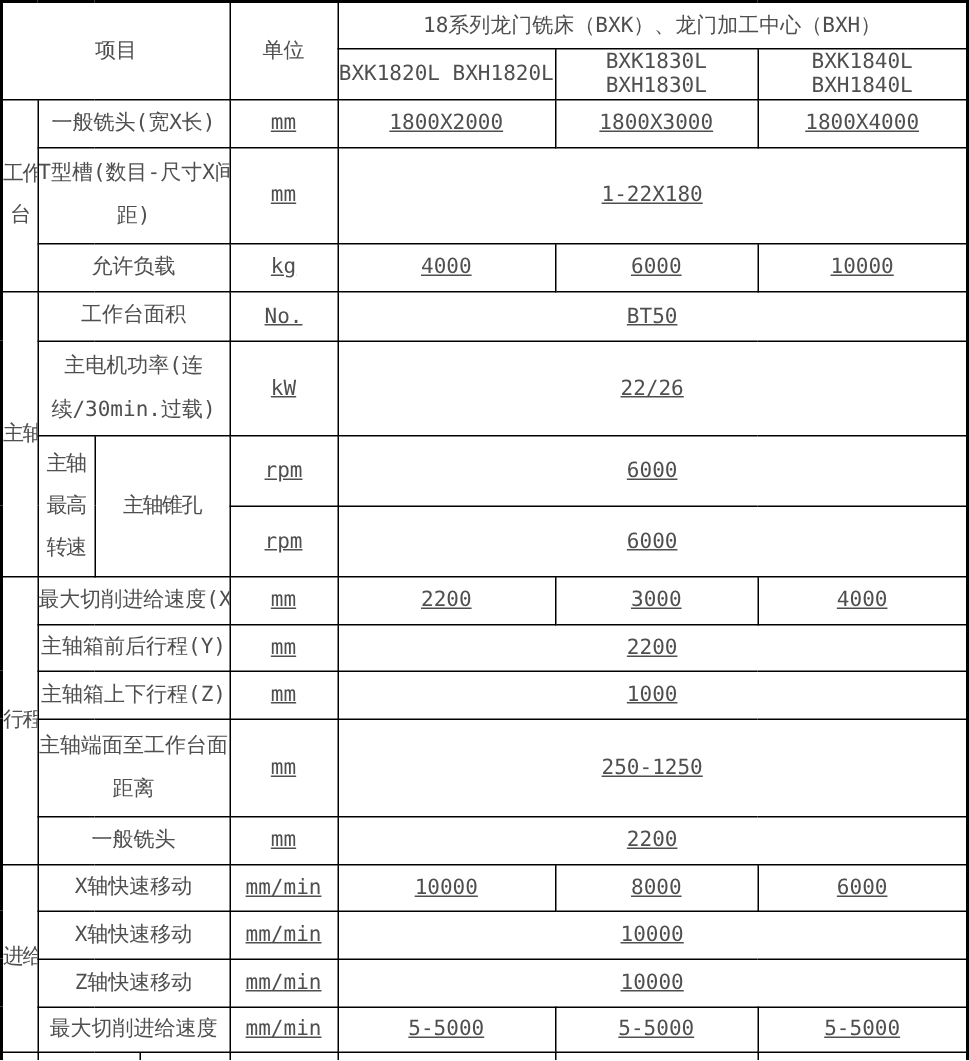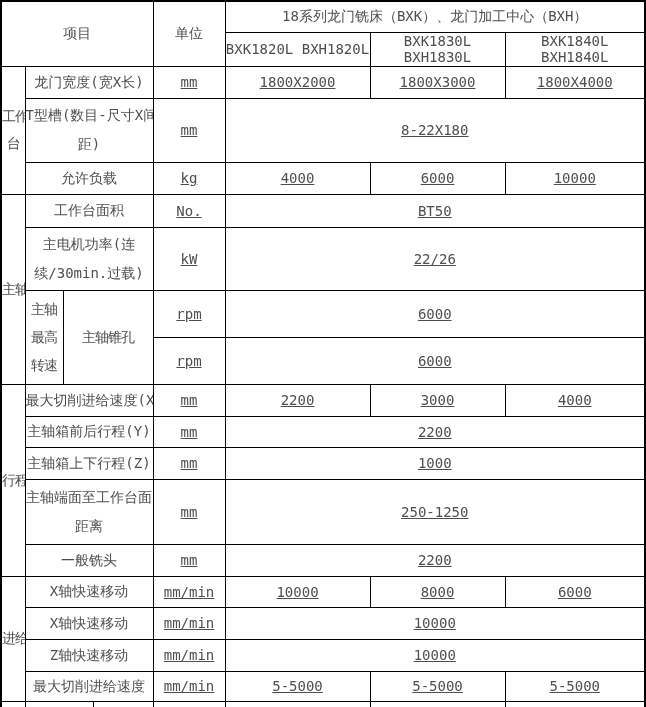--- a/index.html
+++ b/index.html
@@ -96,31 +96,31 @@
     </tr>
     <tr style="height:34px">
       <td class="model">BXK1820L BXH1820L</td>
       <td class="model">BXK1830L BXH1830L</td>
       <td class="model">BXK1840L BXH1840L</td>
     </tr>
 
     <tr style="height:32px">
       <td rowspan="3" class="group">工作
 台</td>
-      <td colspan="2" class="label">龙门宽度(宽X长)</td>
+      <td colspan="2" class="label">一般铣头(宽X长)</td>
       <td class="unit">mm</td>
       <td class="val">1800X2000</td>
       <td class="val">1800X3000</td>
       <td class="val">1800X4000</td>
     </tr>
     <tr style="height:64px">
       <td colspan="2" class="label">T型槽(数目-尺寸X间
 距)</td>
       <td class="unit">mm</td>
-      <td colspan="3" class="val">8-22X180</td>
+      <td colspan="3" class="val">1-22X180</td>
     </tr>
     <tr style="height:32px">
       <td colspan="2" class="label">允许负载</td>
       <td class="unit">kg</td>
       <td class="val">4000</td>
       <td class="val">6000</td>
       <td class="val">10000</td>
     </tr>
 
     <tr style="height:33px">

